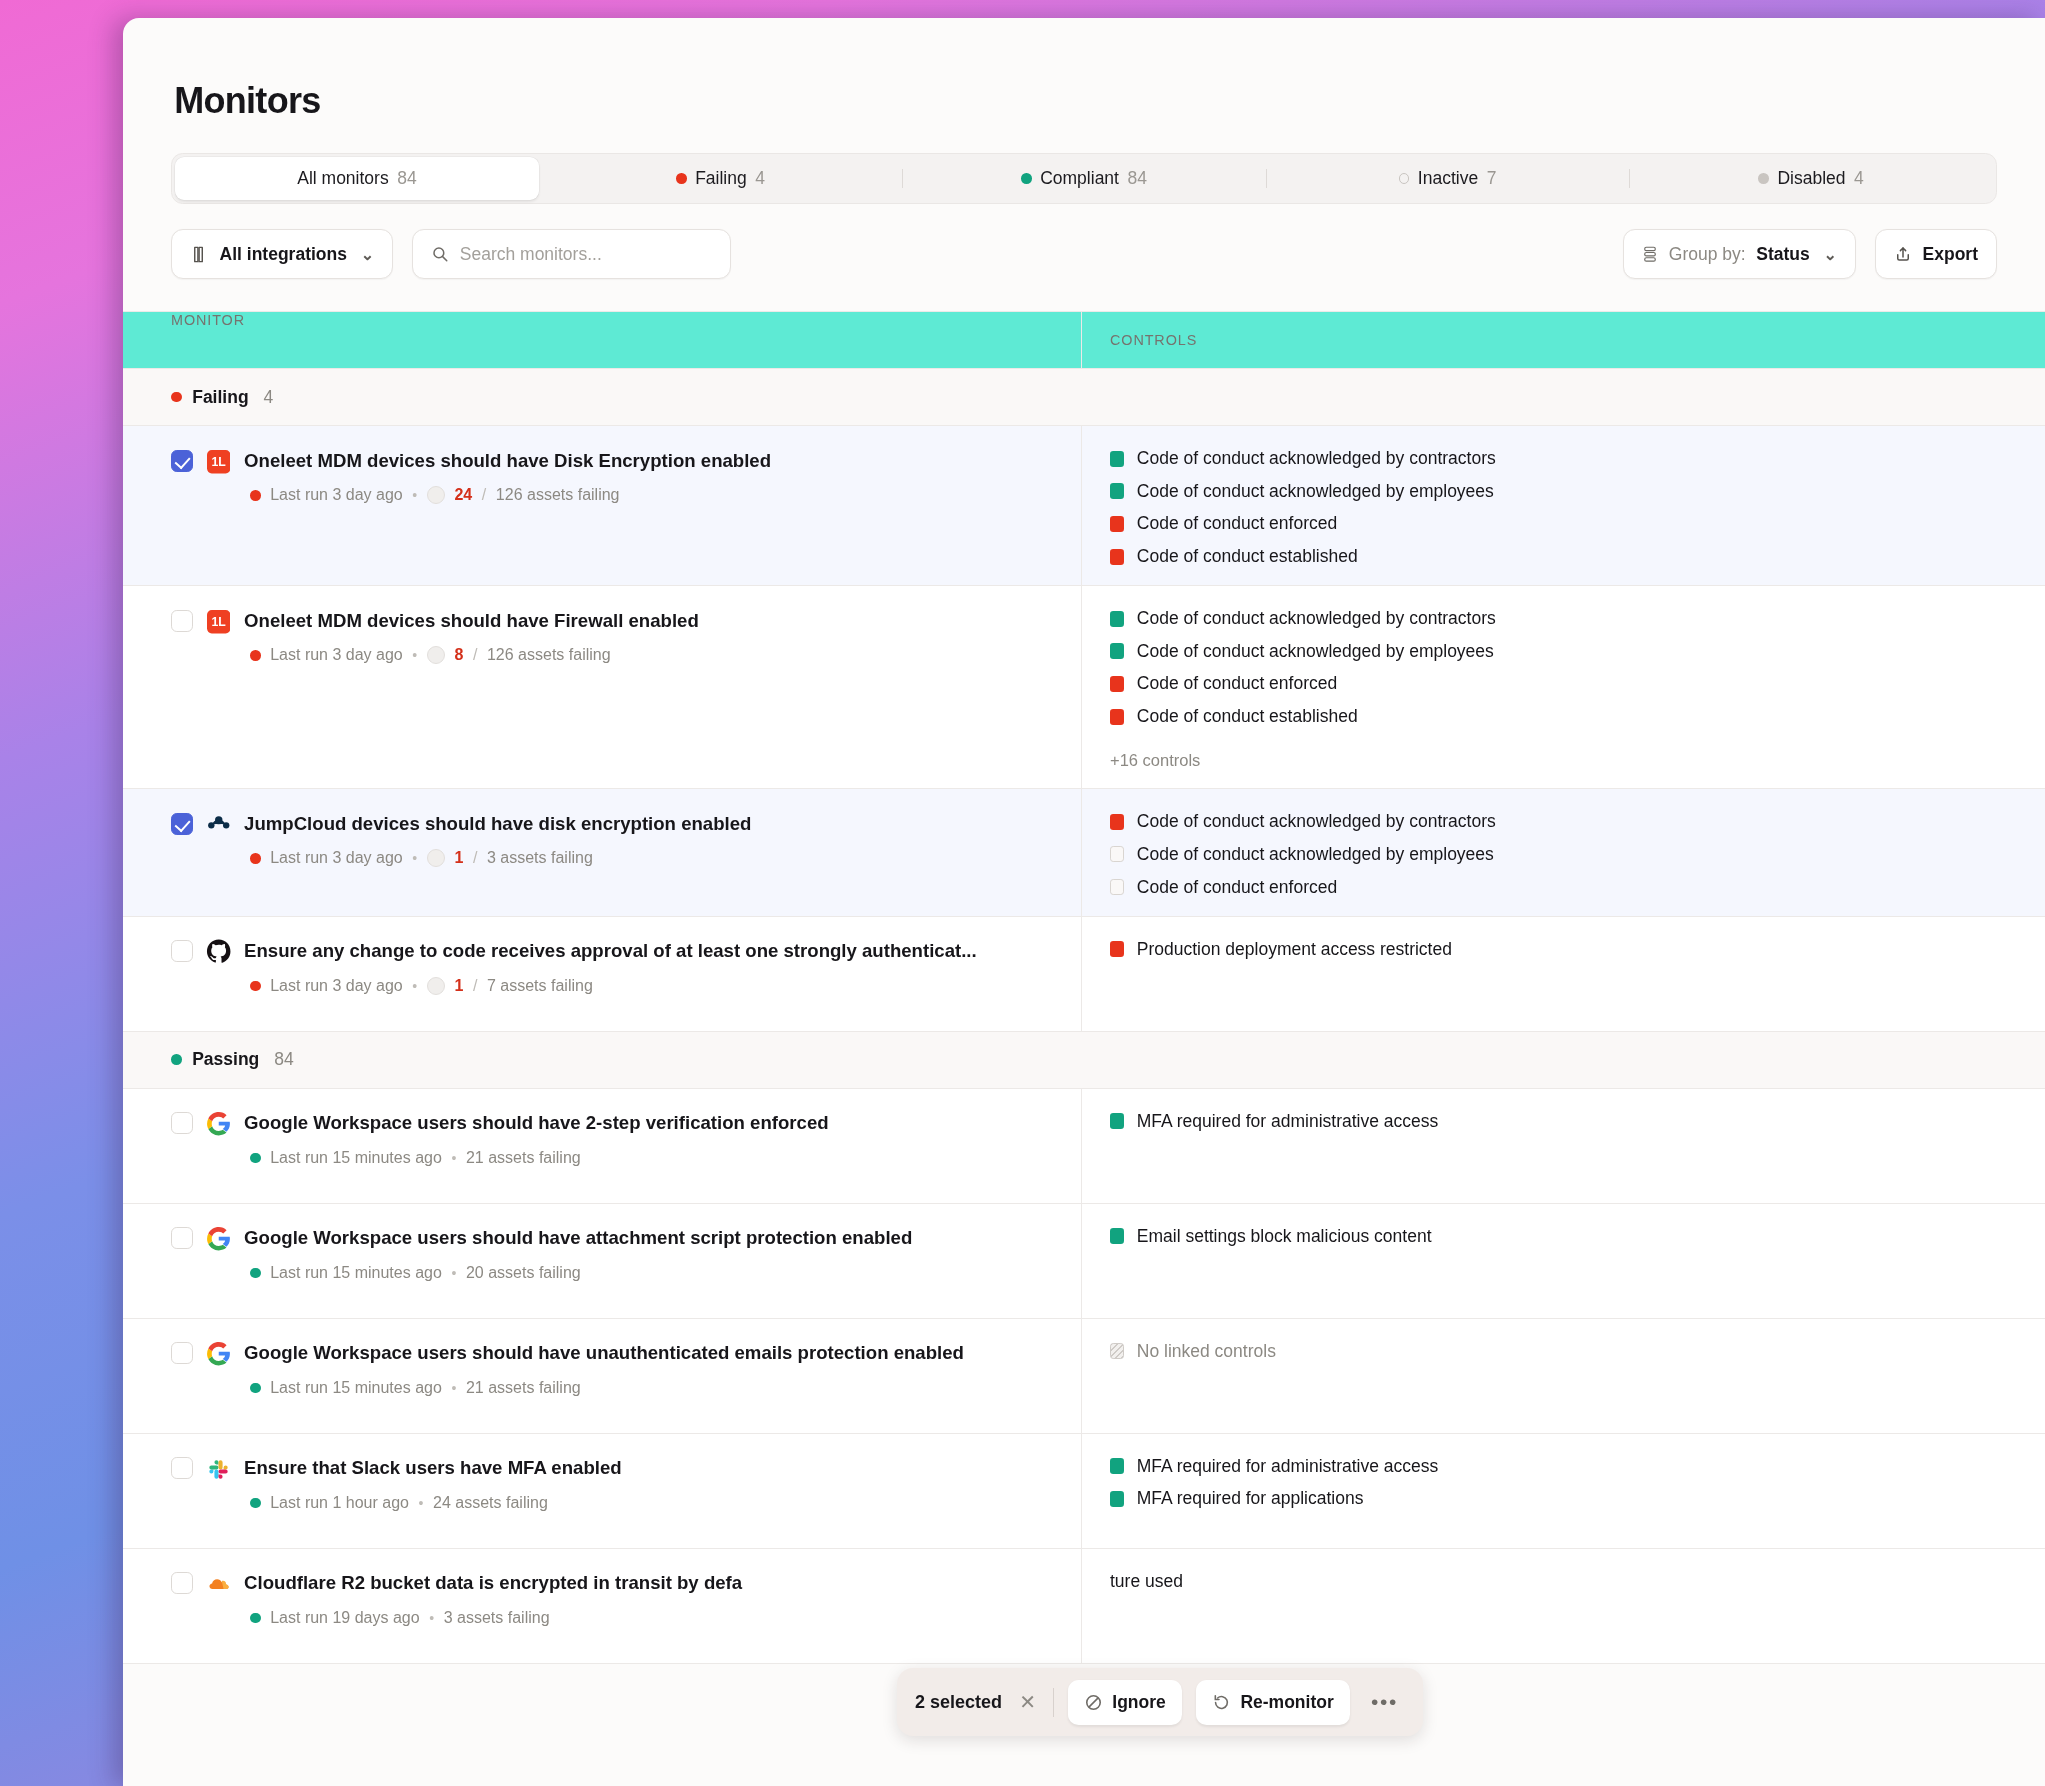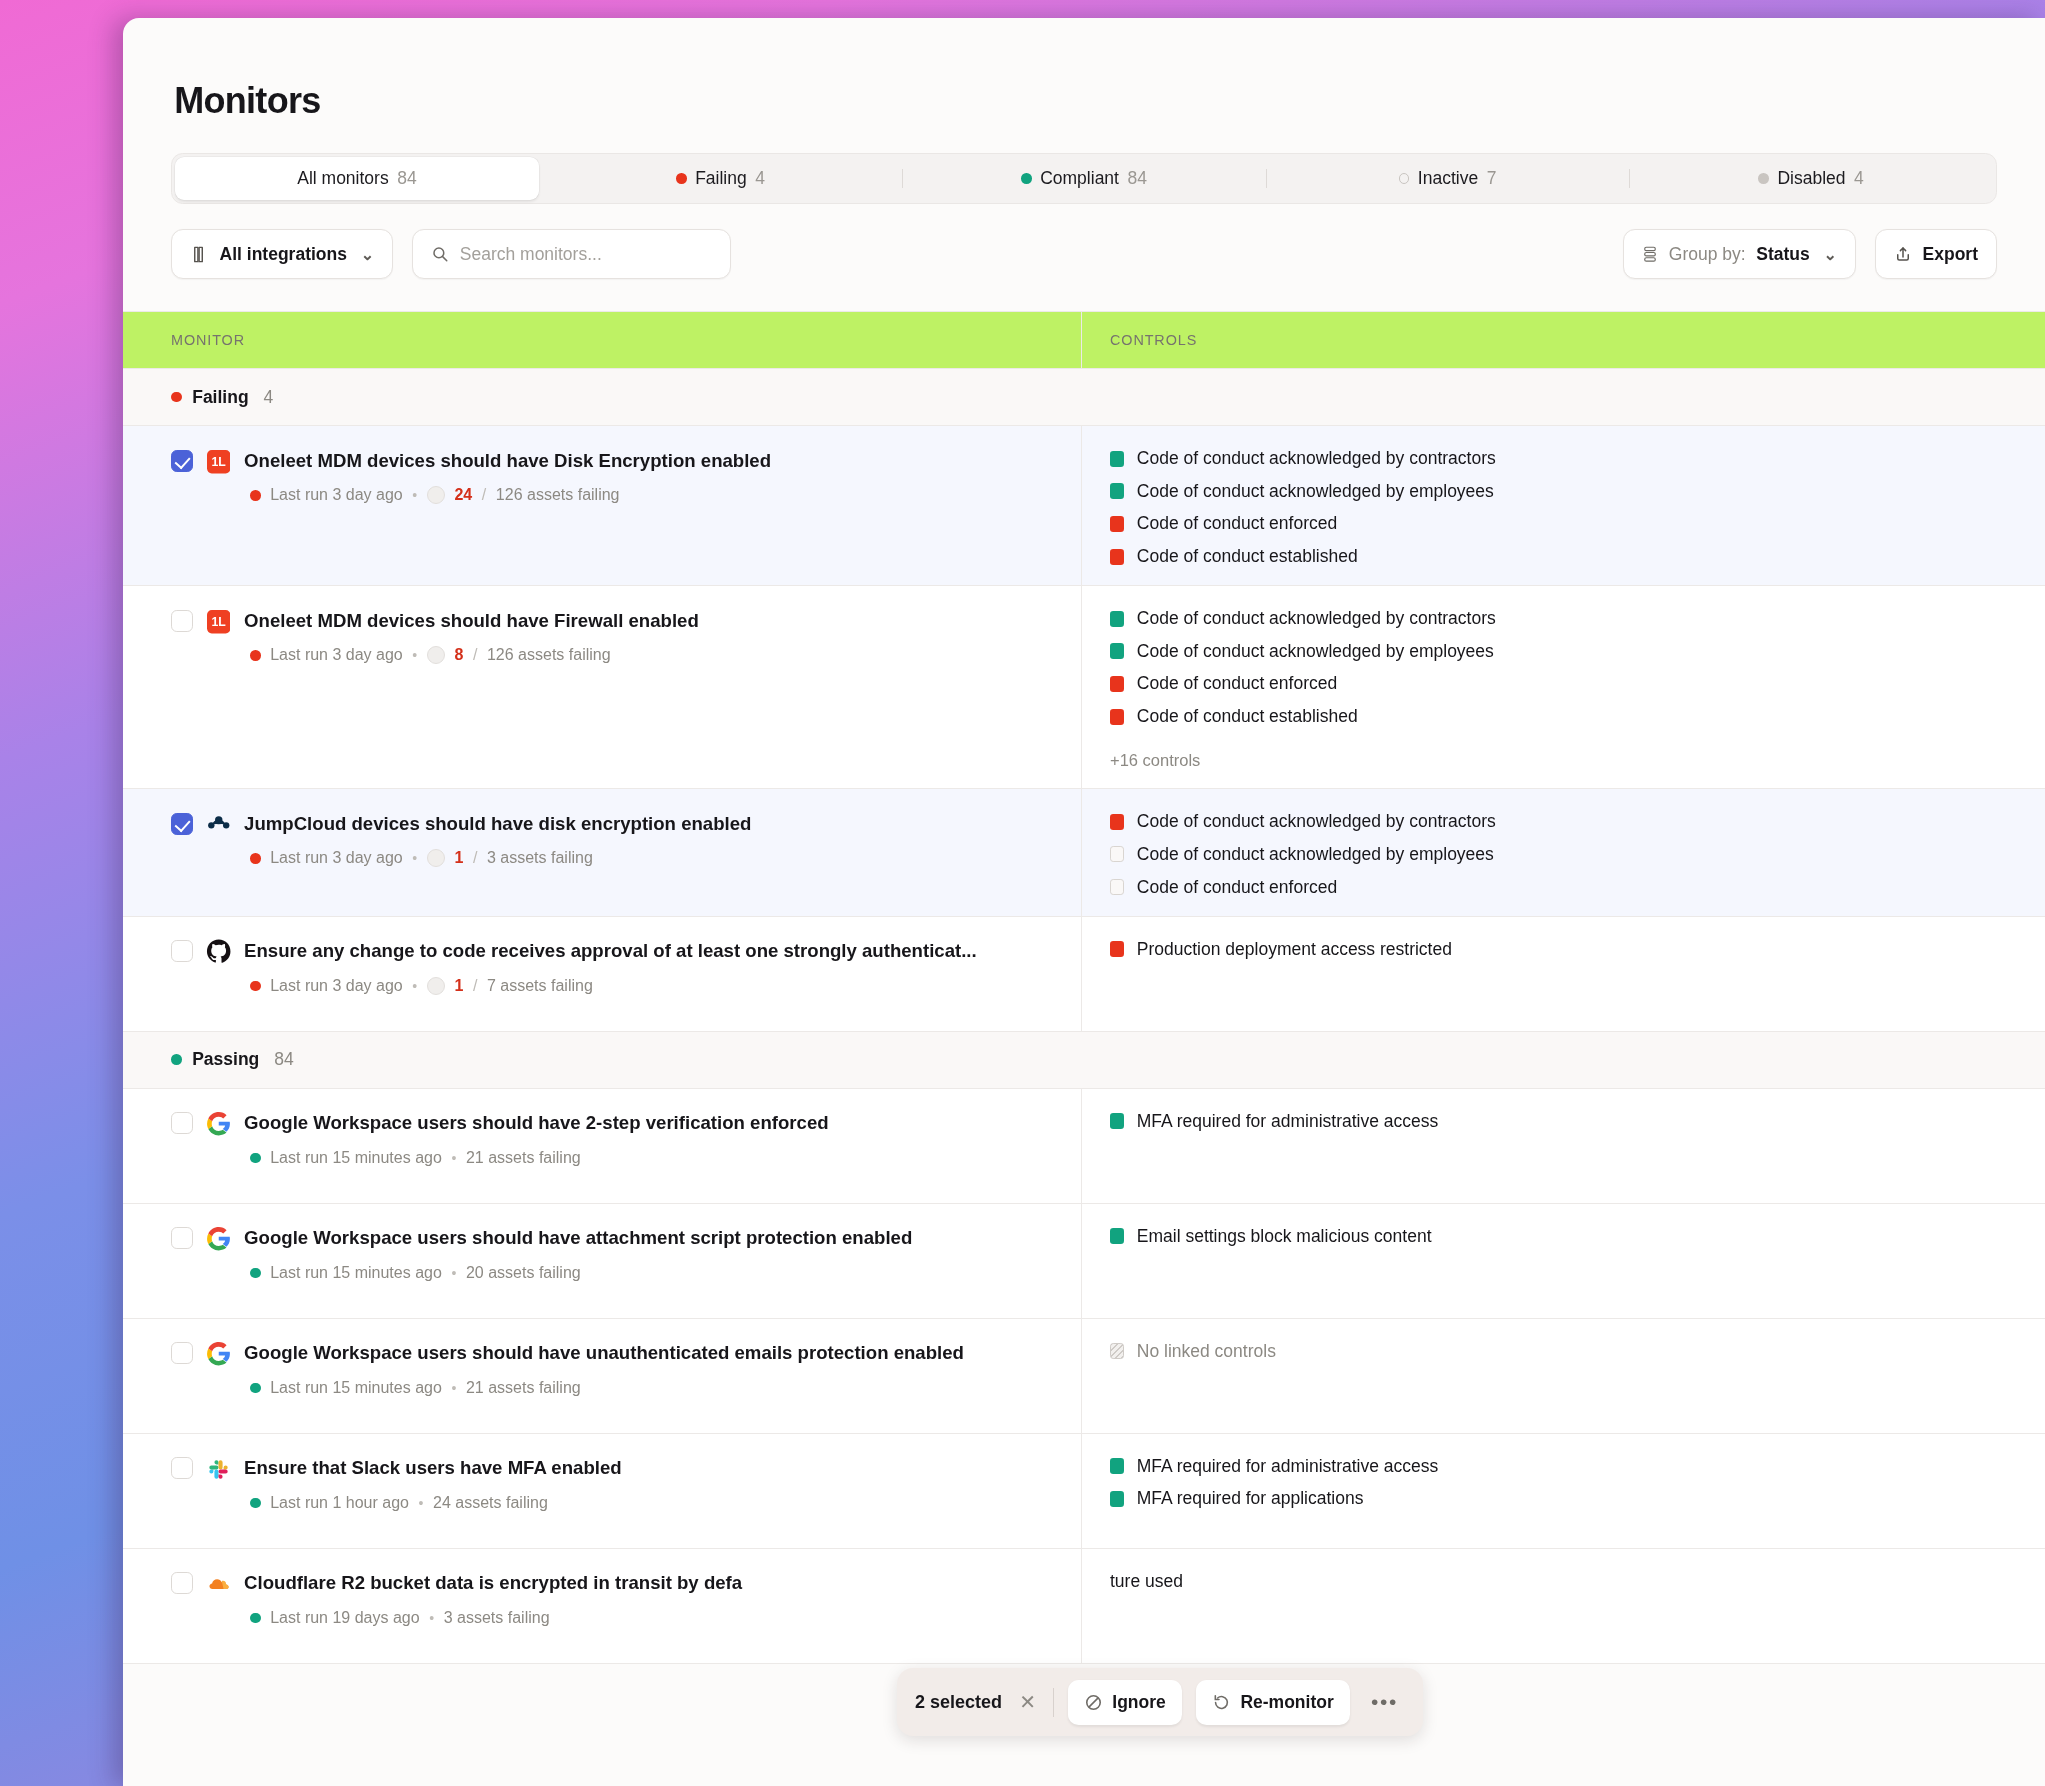--- a/index.html
+++ b/index.html
@@ -91,22 +91,22 @@
   }
   #search-input::placeholder { color: #a3a09b; }
   .spacer { flex: 1; }
   #group-by .gb-pre { color: #8c8983; font-weight: 400; }
   .chev { color: #5d5a55; font-size: 16px; margin-left: 3.2px; }
 
   
   #table { margin-top: 28px; border-top: 0.5px solid #eceae8; }
   .t-head {
     display: flex;
-    height: 57px; align-items: center;
-    background: #bef264;
+    height: 57px; align-items: flex-start;
+    background: #5eead4;
     border-bottom: 0.5px solid #ece9e7;
   }
   .col-monitor { width: 958px; flex: none; padding-left: 48px; }
   .col-controls { flex: 1; padding-left: 28px; border-left: 0.5px solid #ece9e7; align-self: stretch; display:flex; align-items:center;}
   .t-head .hl {
     font-size: 14.4px; letter-spacing: 0.9px; color: #76736e; font-weight: 500;
   }
 
   .group-head {
     display: flex; align-items: center; gap: 10.6px;

